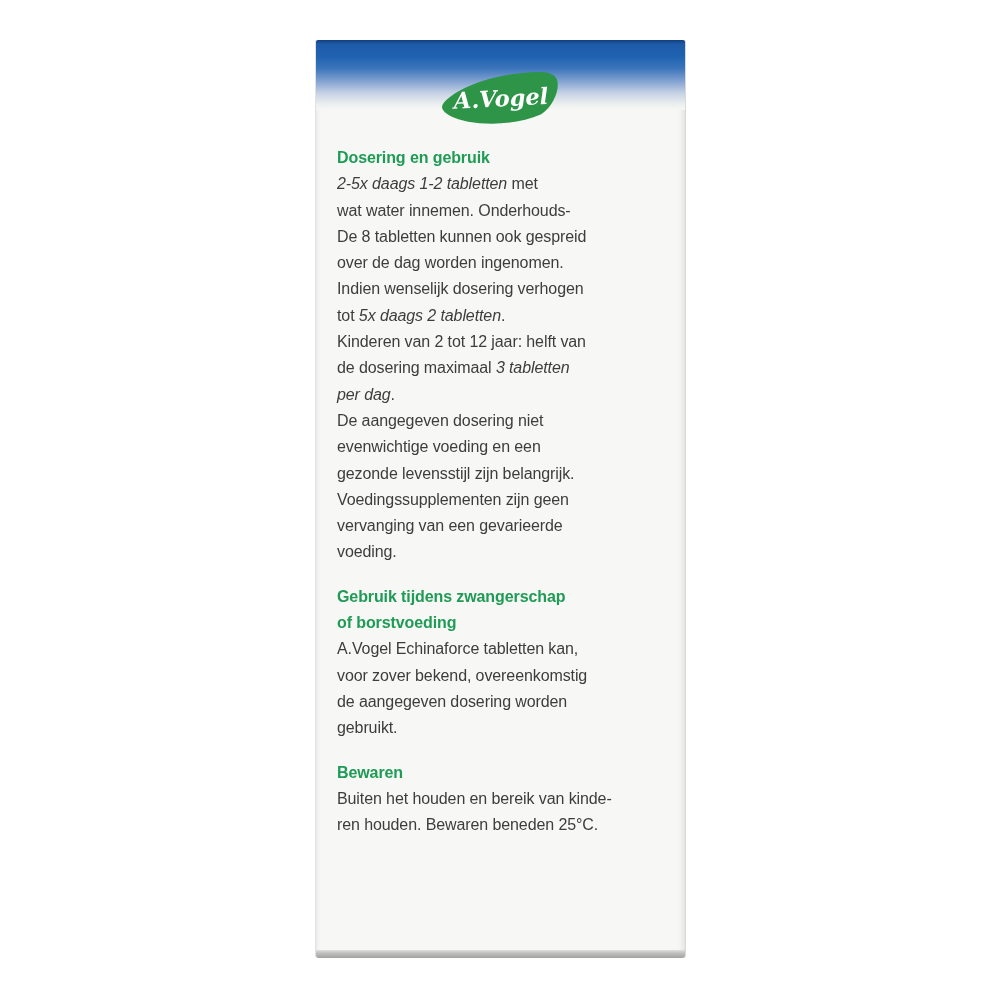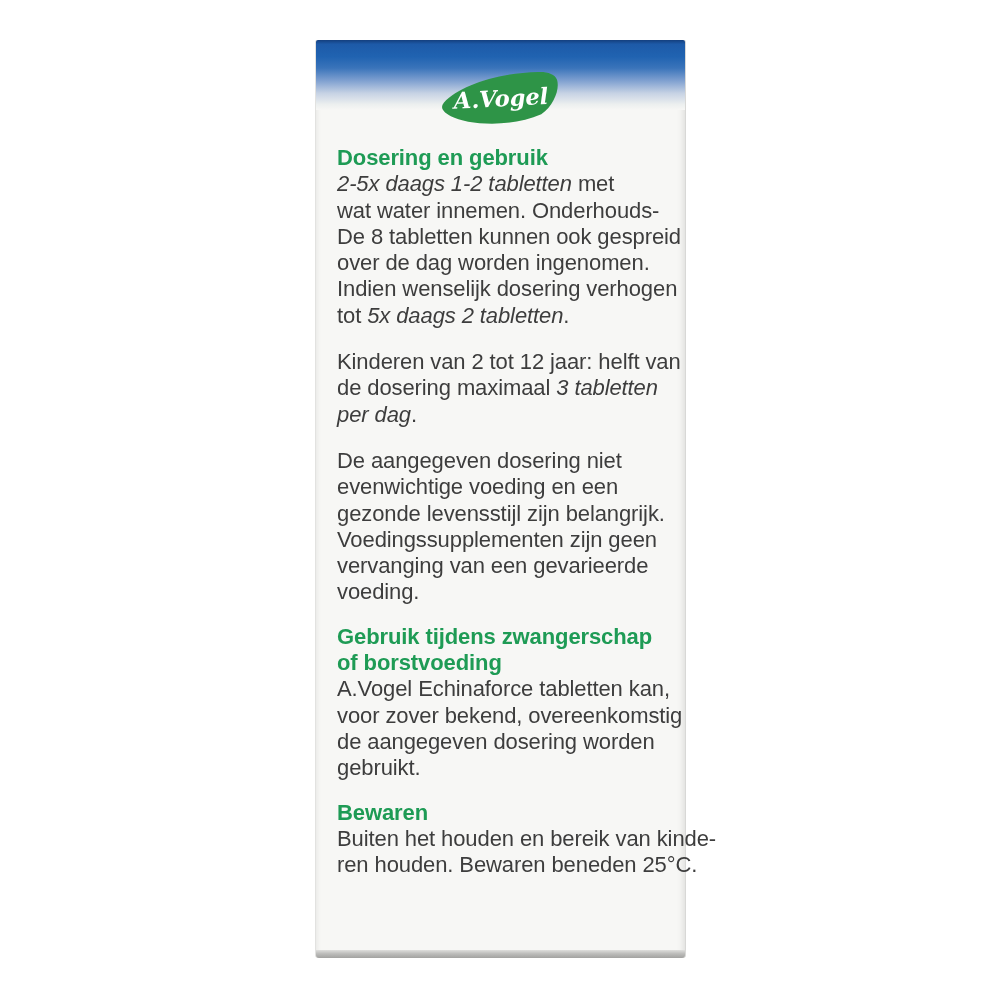--- a/index.html
+++ b/index.html
@@ -58,31 +58,31 @@
   .logo-text {
     font-family: "DejaVu Serif", "Liberation Serif", serif;
     font-style: italic;
     font-weight: bold;
     fill: #ffffff;
   }
   .content {
     margin-top: 35px;
     padding: 0 19px 0 21px;
     color: #3d3d3d;
-    font-size: 22px;
+    font-size: 16px;
     line-height: 26.3px;
     letter-spacing: -0.1px;
   }
   .heading {
     color: #1e9b55;
     font-weight: bold;
     margin-top: 18px;
   }
   .heading:first-child { margin-top: 0; }
-  .para { margin-top: 20px; }
+  .para { }
   .heading + .para { margin-top: 0; }
   .line { white-space: nowrap; }
   .it { font-style: italic; }
   .bottom-edge {
     position: absolute;
     bottom: 0;
     left: 0;
     width: 100%;
     height: 8px;
     background: linear-gradient(to bottom, #dededc 0%, #bdbdbb 45%, #a2a2a0 100%);

